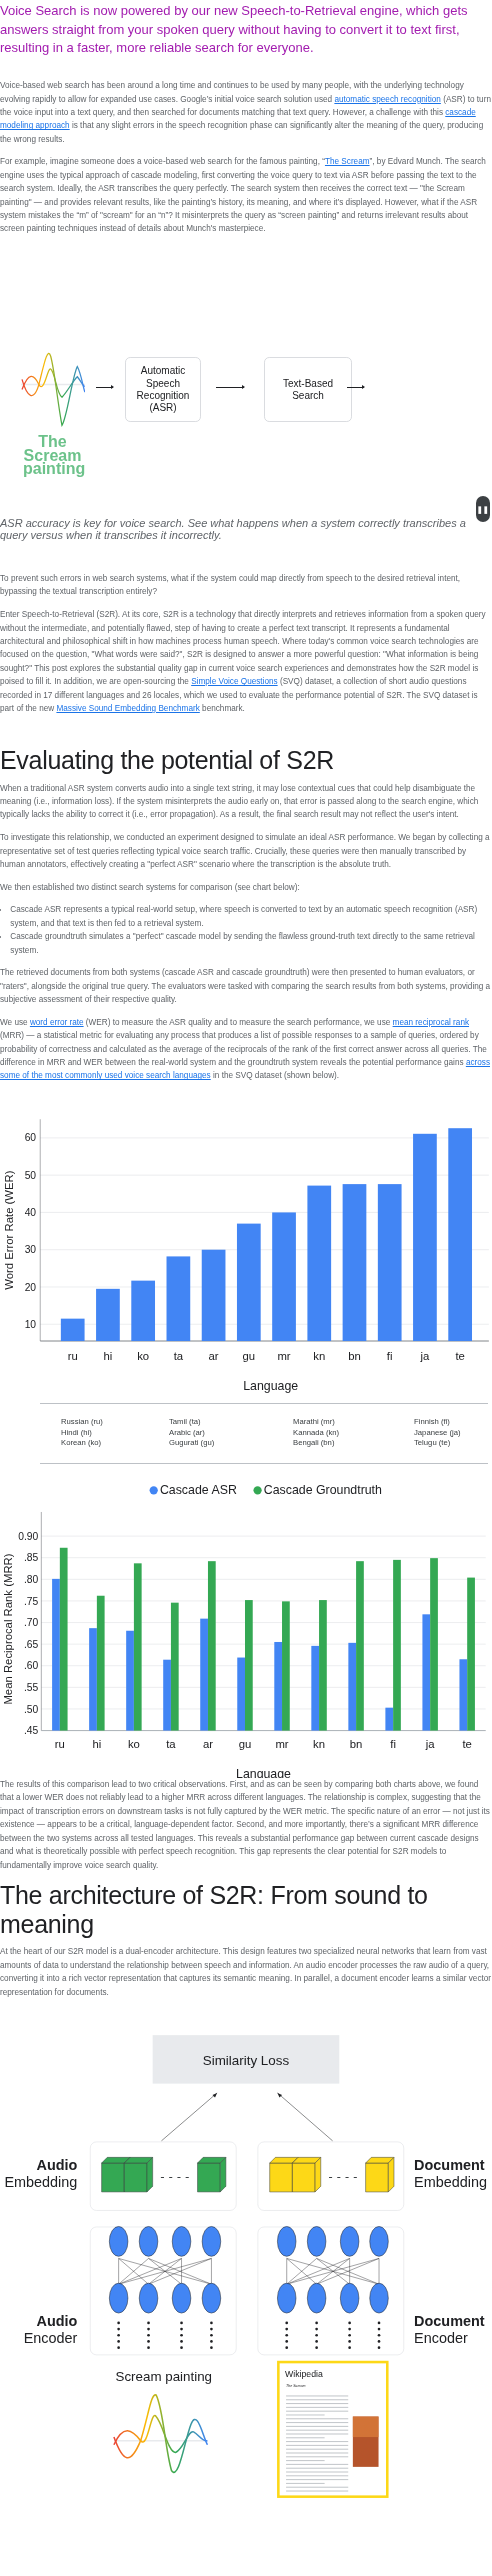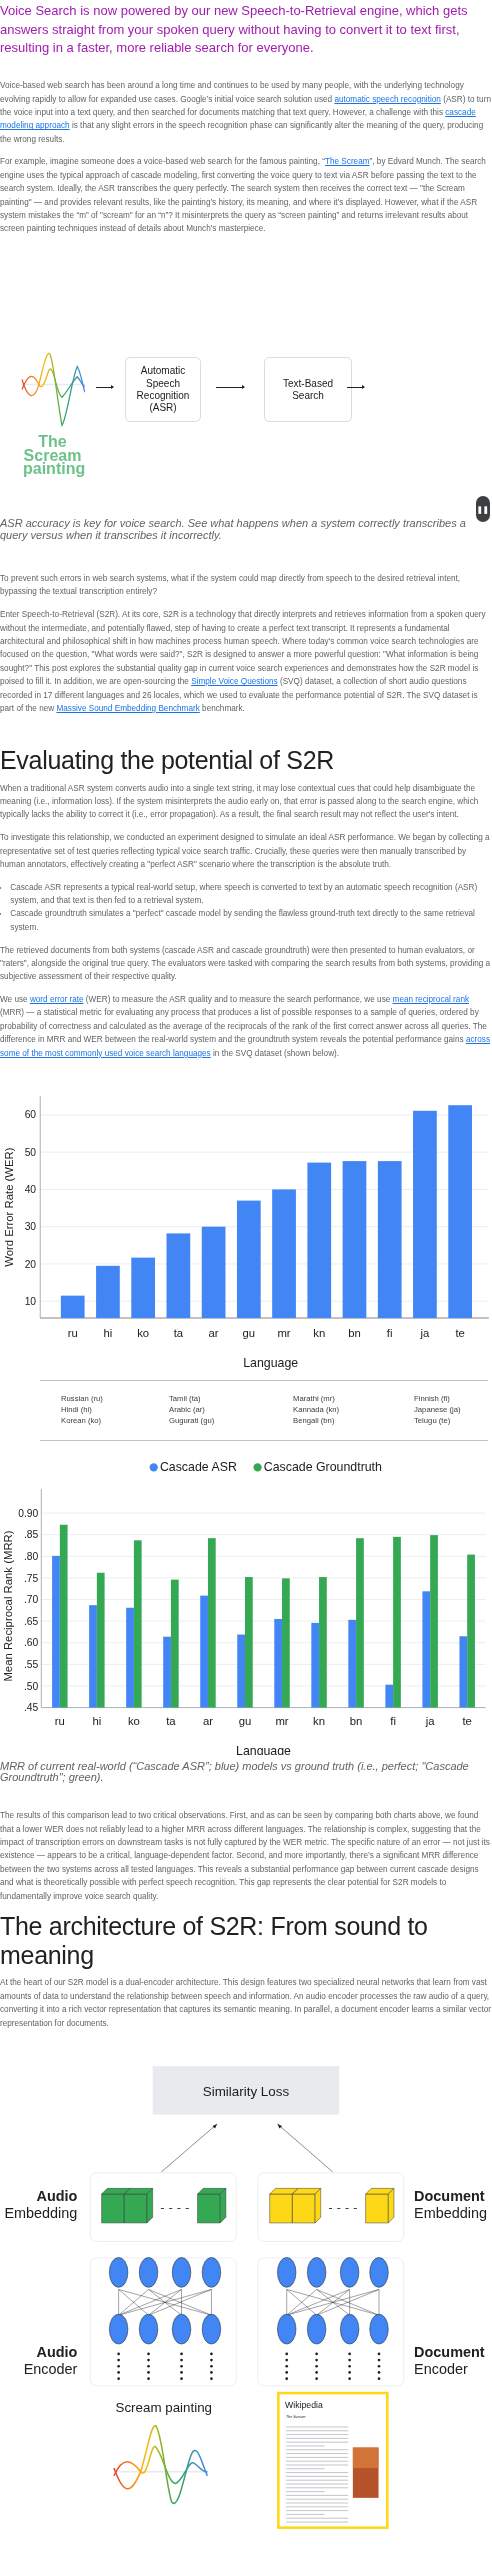--- a/index.html
+++ b/index.html
@@ -63,20 +63,21 @@
   <div class="caption" style="margin:92px 0 31px 0;">ASR accuracy is key for voice search. See what happens when a system correctly transcribes a query versus when it transcribes it incorrectly.</div>
 
   <p class="body">To prevent such errors in web search systems, what if the system could map directly from speech to the desired retrieval intent, bypassing the textual transcription entirely?</p>
   <p class="body">
     <span>Enter Speech-to-Retrieval (S2R). At its core, S2R is a technology that directly interprets and retrieves information from a spoken query without the intermediate, and potentially flawed, step of having to create a perfect text transcript. It represents a fundamental architectural and philosophical shift in how machines process human speech. Where today's common voice search technologies are focused on the question, "What words were said?", S2R is designed to answer a more powerful question: "What information is being sought?" This post explores the substantial quality gap in current voice search experiences and demonstrates how the S2R model is poised to fill it. In addition, we are open-sourcing the </span><a class="link" href="#">Simple Voice Questions</a><span> (SVQ) dataset, a collection of short audio questions recorded in 17 different languages and 26 locales, which we used to evaluate the performance potential of S2R. The SVQ dataset is part of the new </span><a class="link" href="#">Massive Sound Embedding Benchmark</a><span> benchmark.</span>
   </p>
 
   <h2 class="sec" style="margin-top:31px;">Evaluating the potential of S2R</h2>
   <p class="body">When a traditional ASR system converts audio into a single text string, it may lose contextual cues that could help disambiguate the meaning (i.e., information loss). If the system misinterprets the audio early on, that error is passed along to the search engine, which typically lacks the ability to correct it (i.e., error propagation). As a result, the final search result may not reflect the user's intent.</p>
   <p class="body">To investigate this relationship, we conducted an experiment designed to simulate an ideal ASR performance. We began by collecting a representative set of test queries reflecting typical voice search traffic. Crucially, these queries were then manually transcribed by human annotators, effectively creating a "perfect ASR" scenario where the transcription is the absolute truth.</p>
+  <p class="body">We then established two distinct search systems for comparison (see chart below):</p>
   <ul class="bul">
     <li>Cascade ASR represents a typical real-world setup, where speech is converted to text by an automatic speech recognition (ASR) system, and that text is then fed to a retrieval system.</li>
     <li>Cascade groundtruth simulates a "perfect" cascade model by sending the flawless ground-truth text directly to the same retrieval system.</li>
   </ul>
   <p class="body">The retrieved documents from both systems (cascade ASR and cascade groundtruth) were then presented to human evaluators, or "raters", alongside the original true query. The evaluators were tasked with comparing the search results from both systems, providing a subjective assessment of their respective quality.</p>
   <p class="body">
     <span>We use </span><a class="link" href="#">word error rate</a><span> (WER) to measure the ASR quality and to measure the search performance, we use </span><a class="link" href="#">mean reciprocal rank</a><span> (MRR) — a statistical metric for evaluating any process that produces a list of possible responses to a sample of queries, ordered by probability of correctness and calculated as the average of the reciprocals of the rank of the first correct answer across all queries. The difference in MRR and WER between the real-world system and the groundtruth system reveals the potential performance gains </span><a class="link" href="#">across some of the most commonly used voice search languages</a><span> in the SVQ dataset (shown below).</span>
   </p>
 
   <svg id="wer-chart" width="493" height="289" style="display:block; margin-top:31px;" viewBox="0 0 956 560">
@@ -205,21 +206,20 @@
       <text x="762.4166666666666" y="522" text-anchor="middle" font-size="22" fill="#202124">fi</text>
       <rect x="819.25" y="262.4978723404256" width="15" height="225.5021276595744" fill="#4285f4"></rect>
       <rect x="834.25" y="153.51914893617027" width="15" height="334.48085106382973" fill="#34a853"></rect>
       <text x="834.25" y="522" text-anchor="middle" font-size="22" fill="#202124">ja</text>
       <rect x="891.0833333333333" y="349.6808510638298" width="15" height="138.31914893617022" fill="#4285f4"></rect>
       <rect x="906.0833333333333" y="191.24255319148938" width="15" height="296.7574468085106" fill="#34a853"></rect>
       <text x="906.0833333333333" y="522" text-anchor="middle" font-size="22" fill="#202124">te</text>
       <text x="511" y="580" text-anchor="middle" font-size="24" fill="#202124">Language</text>
       <text x="0" y="0" text-anchor="middle" font-size="22" fill="#202124" transform="translate(24,291) rotate(-90)">Mean Reciprocal Rank (MRR)</text>
     </svg>
-  <div class="caption" style="margin:5.2px 0 26px 0;">MRR of current real-world (“Cascade ASR”; blue) models vs ground truth (i.e., perfect; "Cascade Groundtruth"; green).</div>
 
   <p class="body">The results of this comparison lead to two critical observations. First, and as can be seen by comparing both charts above, we found that a lower WER does not reliably lead to a higher MRR across different languages. The relationship is complex, suggesting that the impact of transcription errors on downstream tasks is not fully captured by the WER metric. The specific nature of an error — not just its existence — appears to be a critical, language-dependent factor. Second, and more importantly, there’s a significant MRR difference between the two systems across all tested languages. This reveals a substantial performance gap between current cascade designs and what is theoretically possible with perfect speech recognition. This gap represents the clear potential for S2R models to fundamentally improve voice search quality.</p>
 
   <h2 class="sec" style="">The architecture of S2R: From sound to meaning</h2>
   <p class="body">At the heart of our S2R model is a dual-encoder architecture. This design features two specialized neural networks that learn from vast amounts of data to understand the relationship between speech and information. An audio encoder processes the raw audio of a query, converting it into a rich vector representation that captures its semantic meaning. In parallel, a document encoder learns a similar vector representation for documents.</p>
 
   <svg id="fig2" width="493" height="330" viewBox="0 0 956 640" style="display:block; margin-top:31px;">
     <rect x="296" y="10" width="362" height="94" fill="#e8eaed"></rect>
     <text x="477" y="68" text-anchor="middle" font-size="26" fill="#202124">Similarity Loss</text>
     <line x1="313" y1="215" x2="421" y2="122" stroke="#202124" stroke-width="1"></line>

